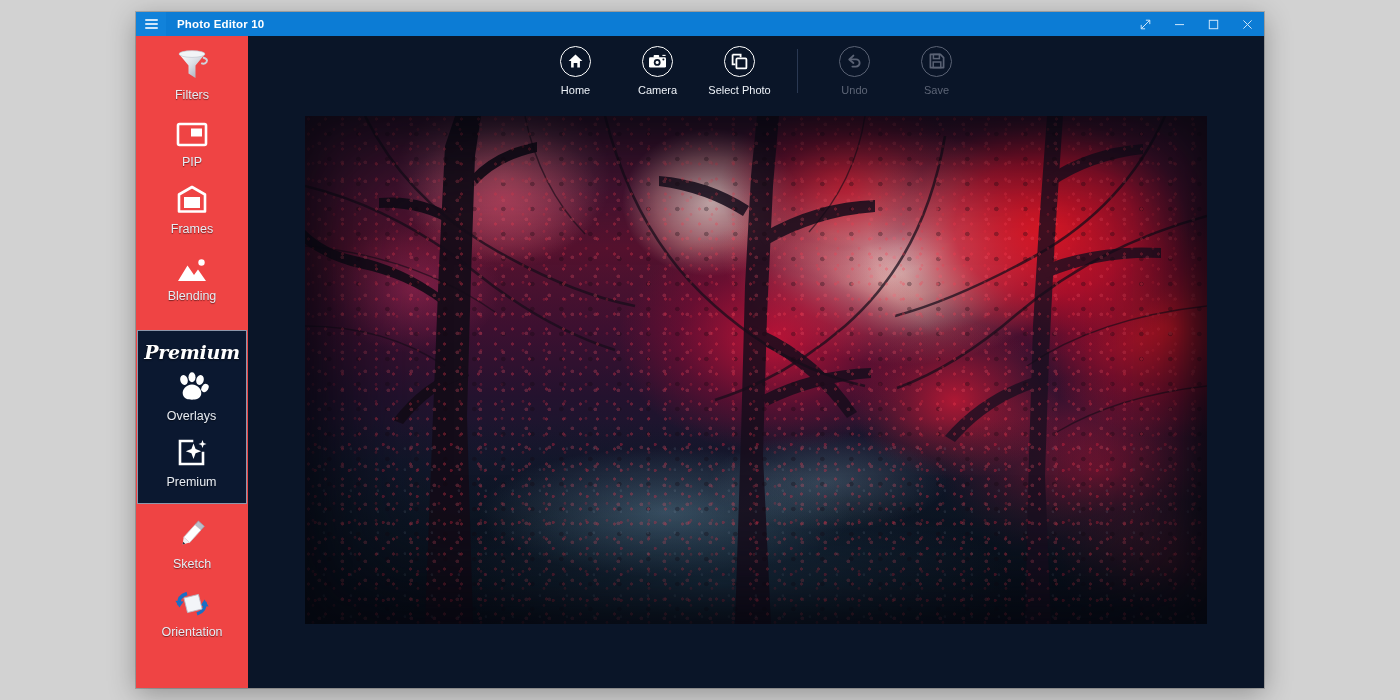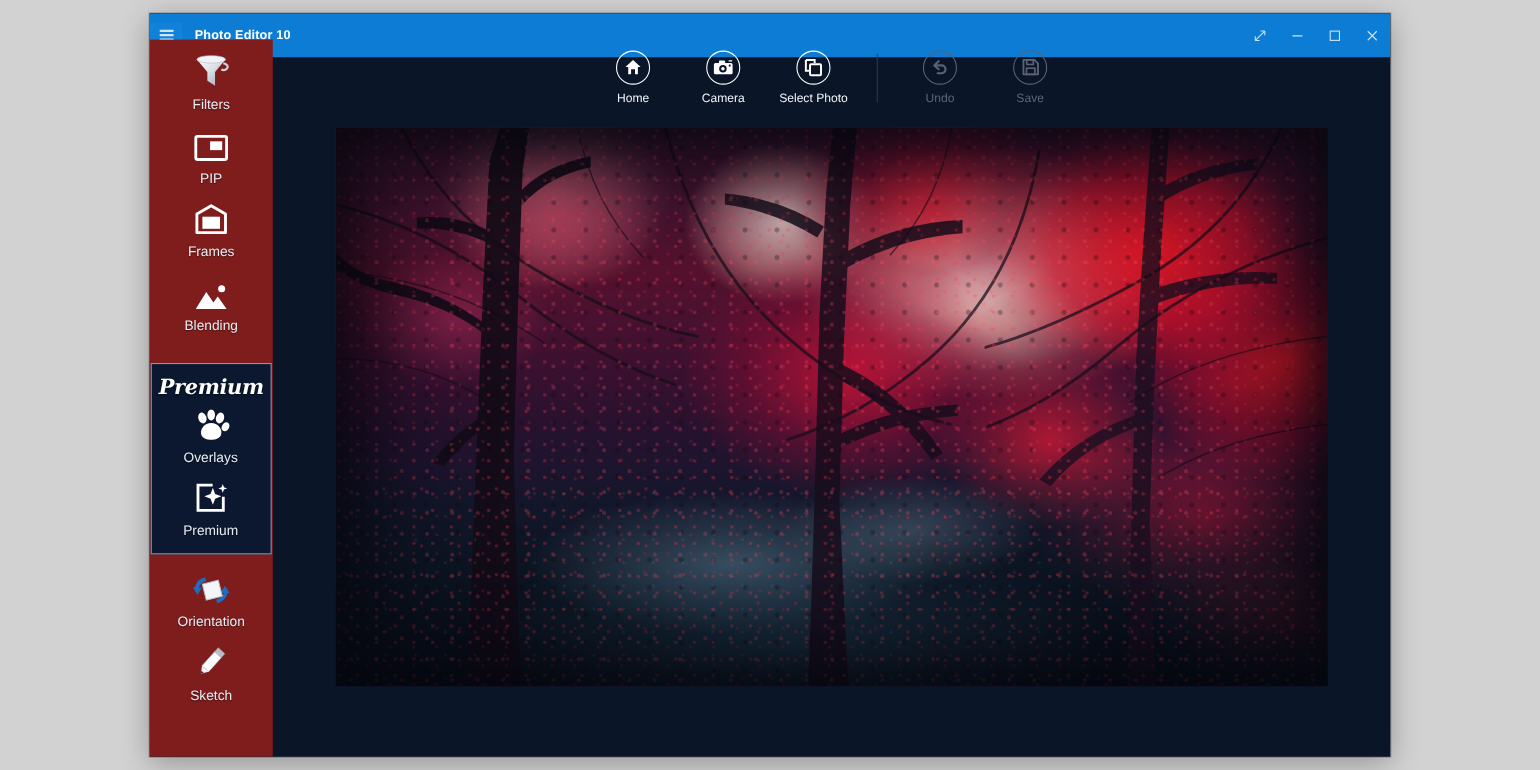--- a/index.html
+++ b/index.html
@@ -15,21 +15,21 @@
   #window {
     position:absolute; left:136px; top:12px;
     width:1128px; height:676px;
     background:#0a1528;
     box-shadow:0 0 0 1px rgba(0,0,0,.18), 0 6px 26px rgba(0,0,0,.30);
     overflow:hidden;
   }
 
   
   #titlebar {
-    position:absolute; left:0; top:0; width:100%; height:40px;
+    position:absolute; left:0; top:0; width:100%; height:24px;
     background:#0c7cd5;
     display:flex; align-items:center;
   }
   #hamburger {
     width:30px; height:24px;
     display:flex; align-items:center; justify-content:center;
     background:#1182da;
   }
   #hamburger .bars { width:13px; }
   #hamburger .bars i {
@@ -45,21 +45,21 @@
     color:#cfe6fa;
   }
   #wincontrols .wc svg { display:block; }
 
   
   #appbody { position:absolute; left:0; top:24px; width:100%; height:652px; }
 
   
   #sidebar {
     position:absolute; left:0; top:0; width:112px; height:652px;
-    background:#7f1d1d;
+    background:#ef4444;
     z-index:5;
   }
   .side-item {
     width:112px; display:flex; flex-direction:column;
     align-items:center; justify-content:flex-start;
   }
   .side-ico { height:34px; display:flex; align-items:flex-end; justify-content:center; }
   .side-lbl {
     color:#e8ecf3; font-size:12.5px; margin-top:6px;
     text-shadow:0 1px 1px rgba(0,0,0,.5);
@@ -297,45 +297,45 @@
                 <path d="M5 4 H17 M5 4 V27 H28 V16" fill="none" stroke="#ffffff" stroke-width="2.6" stroke-linecap="square"></path>
                 <path d="M18.5 6.5 l2.1 5.6 l5.6 2.1 l-5.6 2.1 l-2.1 5.6 l-2.1 -5.6 l-5.6 -2.1 l5.6 -2.1 z" fill="#ffffff"></path>
                 <path d="M27.5 3 l1.1 2.9 l2.9 1.1 l-2.9 1.1 l-1.1 2.9 l-1.1 -2.9 l-2.9 -1.1 l2.9 -1.1 z" fill="#ffffff"></path>
               </svg>
             </div>
             <div class="side-lbl">Premium</div>
           </div>
 
         </div>
 
-        <div class="side-item" style="margin-top:14px;">
-          <div class="side-ico">
-            <svg width="38" height="30" viewBox="0 0 38 30">
-              <path d="M6 16 q-1 -9 8 -11.5" fill="none" stroke="#1a6fc4" stroke-width="3.4"></path>
-              <path d="M2.4 11.8 L6.4 18.6 L10.6 12.4 Z" fill="#1a6fc4"></path>
-              <path d="M32 13 q1 9 -8 11.8" fill="none" stroke="#1a6fc4" stroke-width="3.4"></path>
-              <path d="M35.6 17.4 L31.6 10.6 L27.4 16.8 Z" fill="#1a6fc4"></path>
-              <rect x="12.5" y="7" width="15" height="15" fill="#f3f5f8" stroke="#b6bcc8" stroke-width=".8" transform="rotate(-14 20 14.5)"></rect>
-            </svg>
-          </div>
-          <div class="side-lbl">Orientation</div>
-        </div>
-
         <div class="side-item" style="margin-top:13px;">
           <div class="side-ico">
             <svg width="34" height="34" viewBox="0 0 34 34">
               <g transform="rotate(42 17 17)">
                 <rect x="13" y="3" width="8" height="5" fill="#b9bec9" stroke="#9aa0ad" stroke-width=".7"></rect>
                 <rect x="13" y="8" width="8" height="17" fill="#ffffff" stroke="#c6cbd4" stroke-width=".7"></rect>
                 <path d="M13 25 L17 31 L21 25 Z" fill="#f0f2f5"></path>
                 <path d="M15.6 28.7 L17 31 L18.4 28.7 Z" fill="#2b2f38"></path>
               </g>
             </svg>
           </div>
           <div class="side-lbl">Sketch</div>
+        </div>
+
+        <div class="side-item" style="margin-top:14px;">
+          <div class="side-ico">
+            <svg width="38" height="30" viewBox="0 0 38 30">
+              <path d="M6 16 q-1 -9 8 -11.5" fill="none" stroke="#1a6fc4" stroke-width="3.4"></path>
+              <path d="M2.4 11.8 L6.4 18.6 L10.6 12.4 Z" fill="#1a6fc4"></path>
+              <path d="M32 13 q1 9 -8 11.8" fill="none" stroke="#1a6fc4" stroke-width="3.4"></path>
+              <path d="M35.6 17.4 L31.6 10.6 L27.4 16.8 Z" fill="#1a6fc4"></path>
+              <rect x="12.5" y="7" width="15" height="15" fill="#f3f5f8" stroke="#b6bcc8" stroke-width=".8" transform="rotate(-14 20 14.5)"></rect>
+            </svg>
+          </div>
+          <div class="side-lbl">Orientation</div>
         </div>
       </div>
 
       <div id="toolbar">
         <div class="tb-group">
 
           <div class="tb-item">
             <div class="tb-circle">
               <svg width="17" height="16" viewBox="0 0 17 16">
                 <path d="M8.5 1.6 L15.4 8 L12.9 8 L12.9 14.4 L10.3 14.4 L10.3 10 L6.7 10 L6.7 14.4 L4.1 14.4 L4.1 8 L1.6 8 Z" fill="#ffffff"></path>

